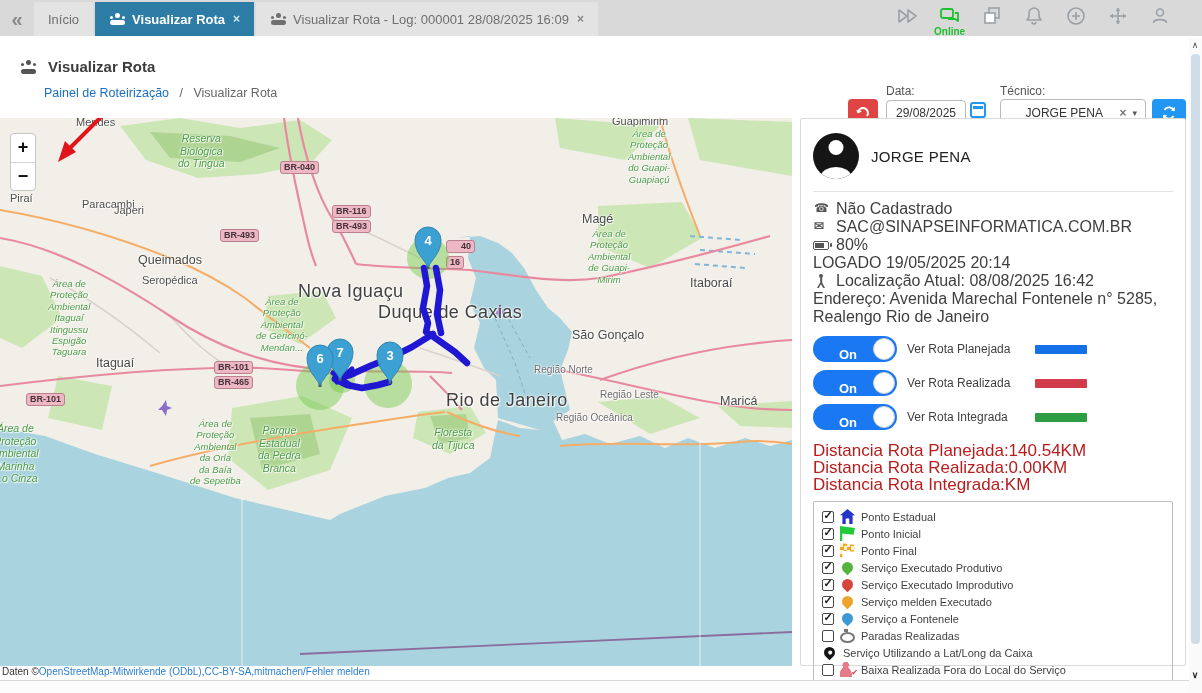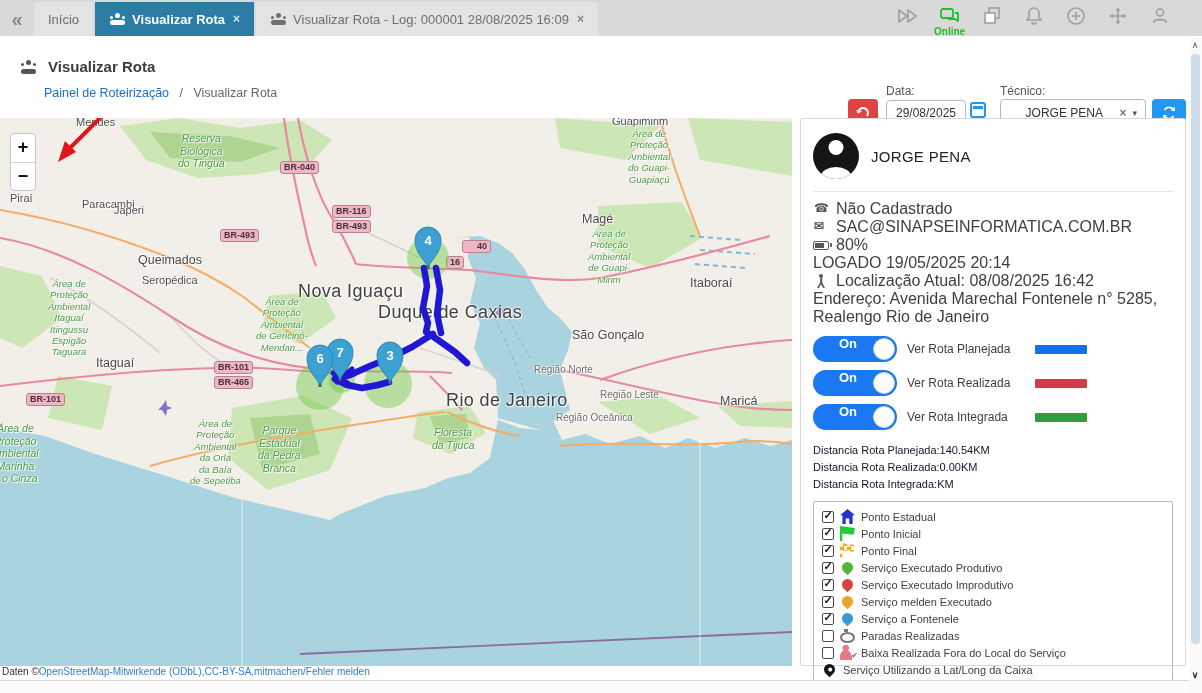--- a/index.html
+++ b/index.html
@@ -71,26 +71,26 @@
   .irow{display:flex;align-items:center;min-height:17px;font-size:16px;color:#3f3f3f}
   .ii{display:inline-block;width:16px;height:14px;position:relative;margin-right:7px;flex:0 0 16px;color:#555}
   .ii[data-icon="phone-icon"]::before{content:"☎";font-size:12px;position:absolute;top:-1px;left:1px}
   .ii[data-icon="envelope-icon"]::before{content:"✉";font-size:12px;font-weight:bold;position:absolute;top:-1px;left:1px}
   .ii[data-icon="battery-icon"]{width:16px;height:9px;border:1.5px solid #555;border-radius:2px;margin-top:0}
   .ii[data-icon="battery-icon"]::before{content:"";position:absolute;left:1px;top:1px;bottom:1px;width:9px;background:#555}
   .ii[data-icon="battery-icon"]::after{content:"";position:absolute;right:-4px;top:1px;width:2.5px;height:4px;background:#555;border-radius:1px}
   .ii[data-icon="walking-icon"]::before{content:"";position:absolute;top:0;left:6px;width:4px;height:4px;border-radius:50%;background:#555}
   .ii[data-icon="walking-icon"]::after{content:"";position:absolute;top:4px;left:4px;width:8px;height:10px;background:#555;clip-path:polygon(40% 0,65% 0,65% 45%,100% 100%,78% 100%,50% 62%,22% 100%,0 100%,40% 45%)}
   .trow{display:flex;align-items:center;height:34px;gap:10px}
-  .toggle{width:84px;height:26px;border-radius:13px;background:#1a79f2;position:relative;display:flex;align-items:flex-start;cursor:pointer;flex:0 0 84px}
+  .toggle{width:84px;height:26px;border-radius:13px;background:#1a79f2;position:relative;display:flex;align-items:flex-end;cursor:pointer;flex:0 0 84px}
   .tg-label{color:#fff;font-weight:bold;font-size:13px;margin-left:26px}
   .tg-knob{position:absolute;right:2px;top:2px;width:22px;height:22px;border-radius:50%;background:#fff;border:1px solid #cfcfcf}
   .tlabel{font-size:12px;color:#3f3f3f;width:118px}
   .tbar{width:52px;height:9px;border-radius:1px}
-  .drow{font-size:11px;color:#0f172a;line-height:17px}
+  .drow{font-size:17px;color:#b91c1c;line-height:17px}
   .legendbox{border:1px solid #bdbdbd;border-radius:2px;margin-top:8px;padding:6px 8px}
   .lrow{display:flex;align-items:center;height:17px;gap:6px;font-size:11px;color:#3f3f3f}
   .cb{width:12px;height:12px;border:1.5px solid #4a4a4a;border-radius:2px;background:#fff;position:relative;flex:0 0 12px;cursor:pointer}
   .cb[data-checked="true"]::after{content:"✓";position:absolute;left:0.5px;top:-2.5px;font-size:11px;font-weight:bold;color:#222}
   .li-icon{width:15px;height:15px;position:relative;display:inline-block;flex:0 0 15px}
   .li-icon[data-icon="house-icon"]{background:#2633c8;clip-path:polygon(50% 0,100% 42%,84% 42%,84% 100%,62% 100%,62% 64%,38% 64%,38% 100%,16% 100%,16% 42%,0 42%)}
   .li-icon[data-icon="flag-green-icon"]{background:#1ecb3a;clip-path:polygon(0 0,100% 14%,90% 58%,15% 50%,15% 100%,0 100%)}
   .li-icon[data-icon="flag-checkered-icon"]{background:repeating-conic-gradient(#f5a623 0 25%,#fff3d6 0 50%);background-size:7px 7px;clip-path:polygon(0 0,100% 14%,90% 58%,15% 50%,15% 100%,0 100%)}
   .li-icon[data-icon^="pin-"]{width:11px;height:11px;border-radius:50% 50% 50% 0;transform:rotate(-45deg);margin:2px;flex:0 0 11px}
   .li-icon[data-icon="pin-green-icon"]{background:#54b53c}
@@ -357,21 +357,21 @@
         </div>
       <div>
 
       <span class="badge" style="position: absolute; left: 280px; top: 43px;">BR-040</span>
           <span class="badge" style="position: absolute; left: 332px; top: 87px;">BR-116</span>
           <span class="badge" style="position: absolute; left: 332px; top: 102px;">BR-493</span>
           <span class="badge" style="position: absolute; left: 220px; top: 111px;">BR-493</span>
           <span class="badge" style="position: absolute; left: 214px; top: 243px;">BR-101</span>
           <span class="badge" style="position: absolute; left: 214px; top: 258px;">BR-465</span>
           <span class="badge" style="position: absolute; left: 26px; top: 275px;">BR-101</span>
-          <span class="badge" style="position: absolute; left: 462px; top: 122px; padding-left: 14px;">40</span>
+          <span class="badge" style="position: absolute; left: 446px; top: 122px; padding-left: 14px;">40</span>
           <span class="badge" style="position: absolute; left: 446px; top: 138px;">16</span>
         </div>
     </div>
 
     <svg class="overlay" width="792" height="548" viewBox="0 0 792 548">
       <g fill="rgba(110,200,70,0.45)">
         <circle cx="428" cy="140" r="21"></circle>
         <circle cx="320" cy="268" r="24"></circle>
         <circle cx="388" cy="266" r="24"></circle>
         <circle cx="342" cy="262" r="13"></circle>
@@ -528,28 +528,28 @@
           <span class="cb" data-checked="true"></span>
           <span class="li-icon" data-icon="pin-blue-icon"></span>
           <span class="llabel">Serviço a Fontenele</span>
         </div>
           <div class="lrow">
           <span class="cb" data-checked="false"></span>
           <span class="li-icon" data-icon="stopwatch-icon"></span>
           <span class="llabel">Paradas Realizadas</span>
         </div>
           <div class="lrow">
+
+          <span class="li-icon" data-icon="pin-hole-black-icon"></span>
+          <span class="llabel">Serviço Utilizando a Lat/Long da Caixa</span>
+        </div>
+          <div class="lrow">
           <span class="cb" data-checked="false"></span>
           <span class="li-icon" data-icon="person-check-icon"></span>
           <span class="llabel">Baixa Realizada Fora do Local do Serviço</span>
-        </div>
-          <div class="lrow">
-
-          <span class="li-icon" data-icon="pin-hole-black-icon"></span>
-          <span class="llabel">Serviço Utilizando a Lat/Long da Caixa</span>
         </div>
           <div class="lrow">
 
           <span class="li-icon" data-icon="pin-hole-red-icon"></span>
           <span class="llabel">Serviço Utilizando a Lat/Long da Localidade</span>
         </div>
         </div>
     </div>
   </div>
 

